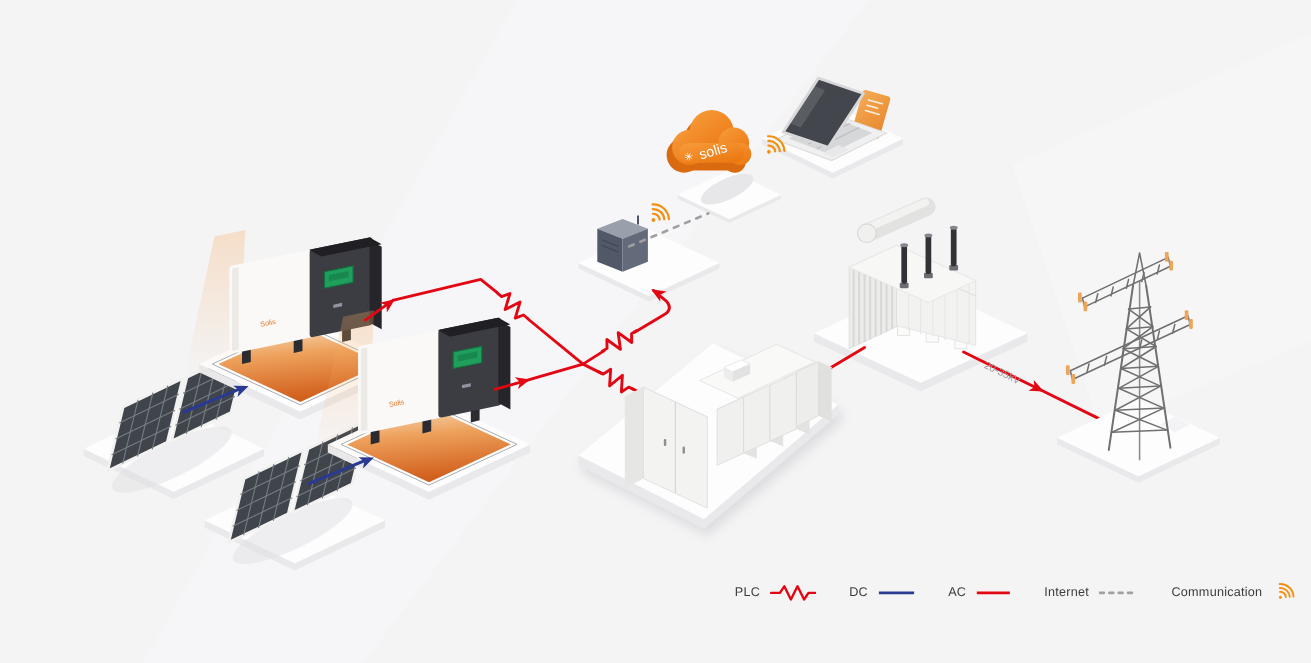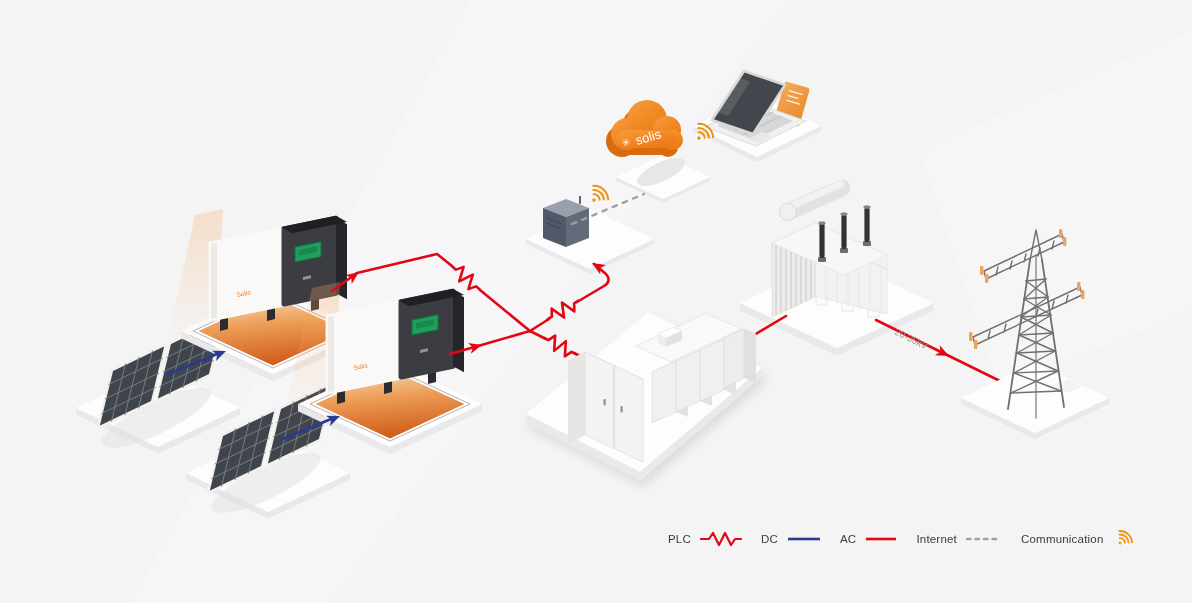--- a/index.html
+++ b/index.html
@@ -1,20 +1,20 @@
 <!DOCTYPE html>
 <html><head>
 <meta charset="utf-8">
 <style>
   html,body{margin:0;padding:0;}
   body{font-family:"Liberation Sans",sans-serif;}
   .stage{position:relative;width:1192px;height:603px;background:#f4f4f5;overflow:hidden;}
   .scene{position:absolute;left:0;top:0;}
   .shadowed{filter:drop-shadow(3px 6px 5px rgba(100,100,115,.16));}
-  .legend{position:absolute;left:668px;top:529px;height:20px;display:flex;gap:19px;
+  .legend{position:absolute;left:668px;top:529px;height:20px;display:flex;gap:30px;
           font-size:11.5px;color:#3c3c3c;letter-spacing:.2px;}
   .legend-item{display:flex;align-items:center;gap:9px;}
   .legend-item svg{display:block;}
 </style>
 </head>
 <body>
 
 <div class="stage">
 <svg class="scene" width="1192" height="603" viewBox="0 0 1192 603">
   <defs>

